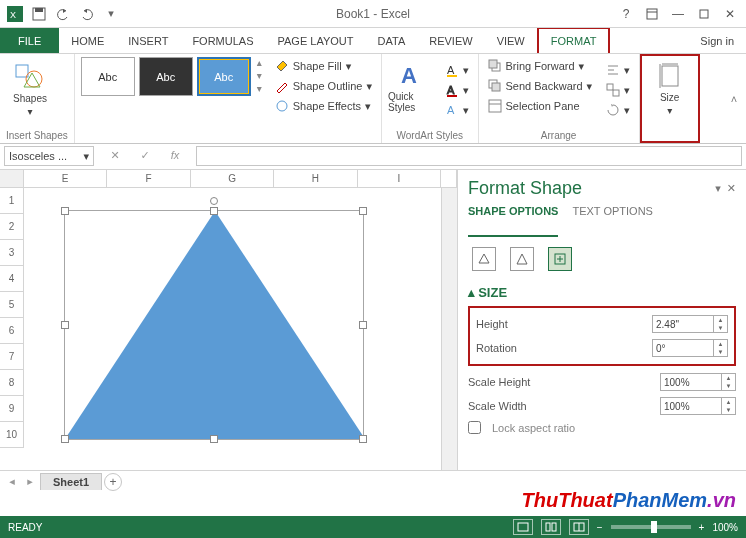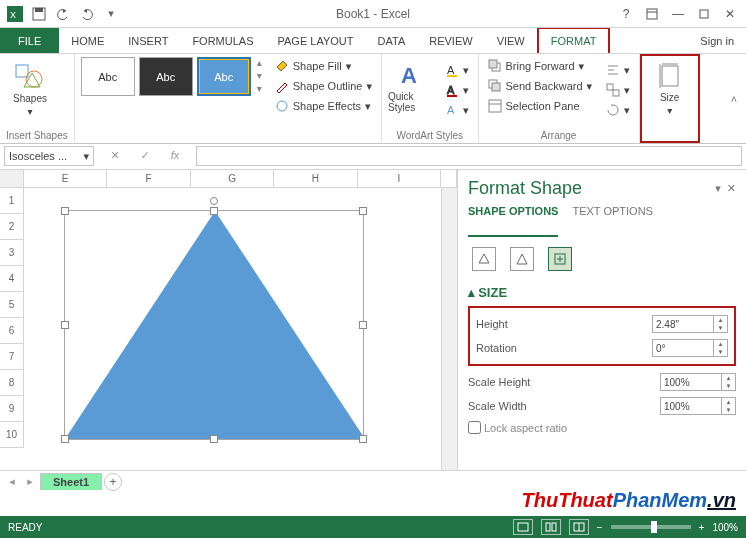--- a/index.html
+++ b/index.html
@@ -68,40 +68,40 @@
 .icon-btn { width: 24px; height: 24px; border: 1px solid #999; display: flex; align-items: center; justify-content: center; }
 .icon-btn.active { background: #d5e3cf; border-color: #217346; }
 .section-title { font-size: 13px; color: #217346; font-weight: bold; margin-bottom: 6px; }
 .prop-group { border: 2px solid #b01818; padding: 4px 6px; margin-bottom: 4px; }
 .prop-row { display: flex; align-items: center; justify-content: space-between; padding: 3px 0; font-size: 11px; }
 .prop-row label { color: #555; }
 .spin { display: flex; align-items: center; border: 1px solid #ababab; width: 76px; height: 18px; }
 .spin-val { flex: 1; padding: 0 3px; font-size: 10px; }
 .spin-btns { width: 14px; display: flex; flex-direction: column; border-left: 1px solid #ababab; }
 .spin-btns span { height: 8px; font-size: 6px; text-align: center; color: #666; line-height: 8px; }
-.checkbox-row { display: flex; align-items: center; gap: 3px; padding: 3px 0; color: #888; }
+.checkbox-row { display: flex; align-items: center; gap: 11px; padding: 3px 0; color: #888; }
 
 
 .sheettabs { height: 22px; border-top: 1px solid #d4d4d4; display: flex; align-items: center; padding: 0 4px; gap: 2px; background: #fff; position: relative; }
 .stab-nav { width: 16px; color: #999; text-align: center; }
-.stab { padding: 2px 12px; border: 1px solid #c6c6c6; border-bottom: none; background: #86efac; font-size: 11px; font-weight: bold; }
+.stab { padding: 2px 12px; border: 1px solid #c6c6c6; border-bottom: none; background: #e5e5e5; font-size: 11px; font-weight: bold; }
 .stab-add { width: 18px; height: 18px; border: 1px solid #c6c6c6; border-radius: 50%; display: flex; align-items: center; justify-content: center; font-size: 12px; color: #666; }
 
 
 .statusbar { position: absolute; bottom: 0; left: 0; right: 0; height: 22px; background: #217346; color: #fff; display: flex; align-items: center; padding: 0 8px; font-size: 10px; }
 .status-right { margin-left: auto; display: flex; align-items: center; gap: 8px; }
 .view-btn { width: 20px; height: 16px; border: 1px solid rgba(255,255,255,.6); display: flex; align-items: center; justify-content: center; }
 .zoom-slider { width: 80px; height: 4px; background: rgba(255,255,255,.4); position: relative; }
 .zoom-thumb { position: absolute; width: 6px; height: 12px; background: #fff; top: -4px; left: 50%; }
 
 
 .watermark { position: absolute; bottom: 26px; right: 10px; font-size: 20px; font-weight: bold; font-style: italic; }
 .wm1 { color: #d80000; }
 .wm2 { color: #1560bd; }
-.wm3 { color: #0f172a; text-decoration: underline; }
+.wm3 { color: #a21caf; }
 
 svg { display: block; }
 </style>
 </head>
 <body>
 
 <div class="titlebar">
   <div class="qat">
     <div class="qat-btn">
         <svg width="16" height="16">

